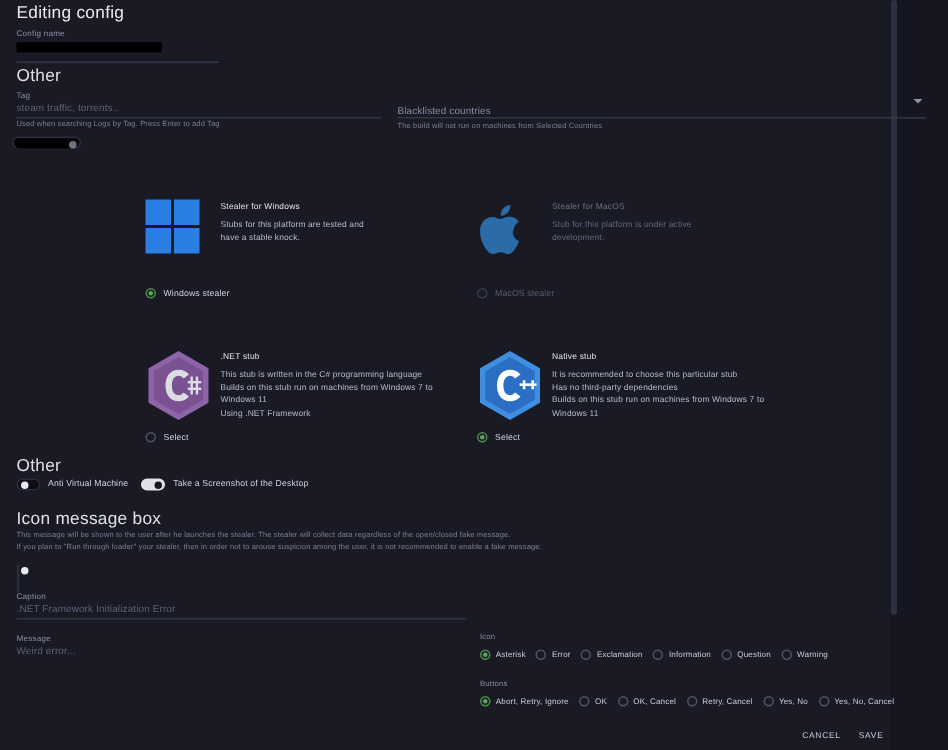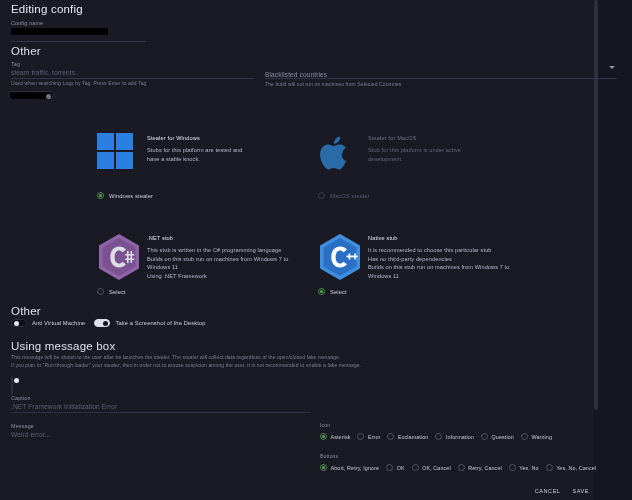--- a/index.html
+++ b/index.html
@@ -291,21 +291,21 @@
       <span class="tg-label">Anti Virtual Machine</span>
     </div>
     <div class="tg">
       <span class="switch on">
           <i></i>
         </span>
       <span class="tg-label">Take a Screenshot of the Desktop</span>
     </div>
   </div>
 
-  <div class="fmb-h section-h">Using message box</div>
+  <div class="fmb-h section-h">Icon message box</div>
   <div class="fmb-p1 helper">This message will be shown to the user after he launches the stealer. The stealer will collect data regardless of the open/closed fake message.</div>
   <div class="fmb-p2 helper">If you plan to "Run through loader" your stealer, then in order not to arouse suspicion among the user, it is not recommended to enable a fake message.</div>
   <div class="fmb-switch">
     <span class="switch"><i></i></span>
   </div>
 
   <div class="cap-field">
     <span class="fld-label">Caption</span>
     <div class="placeholder">.NET Framework Initialization Error</div>
   </div>

